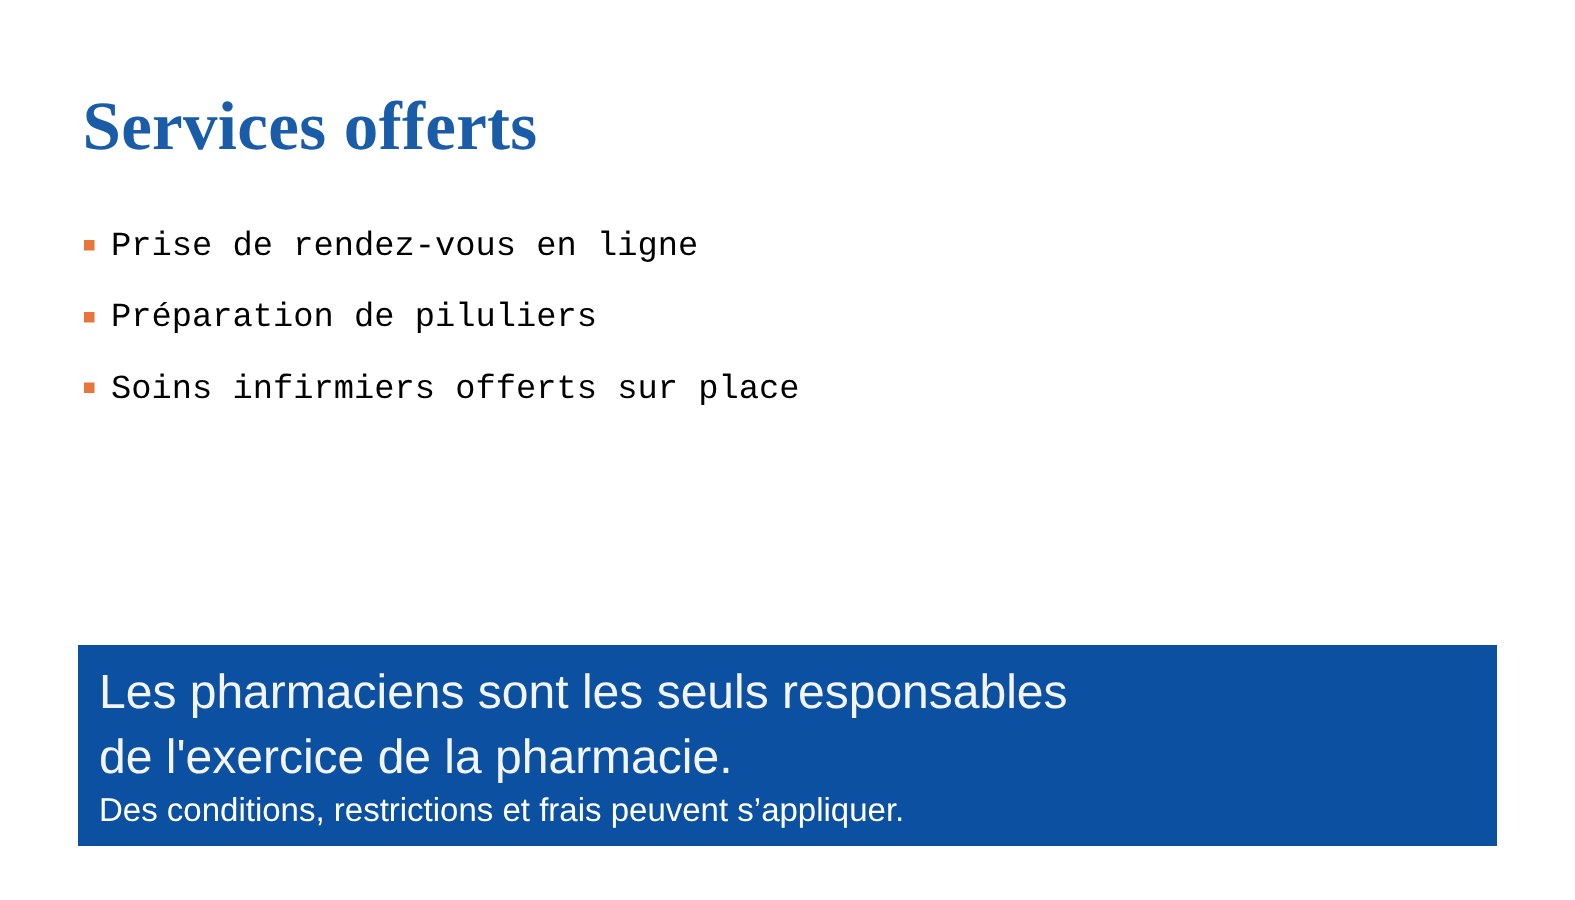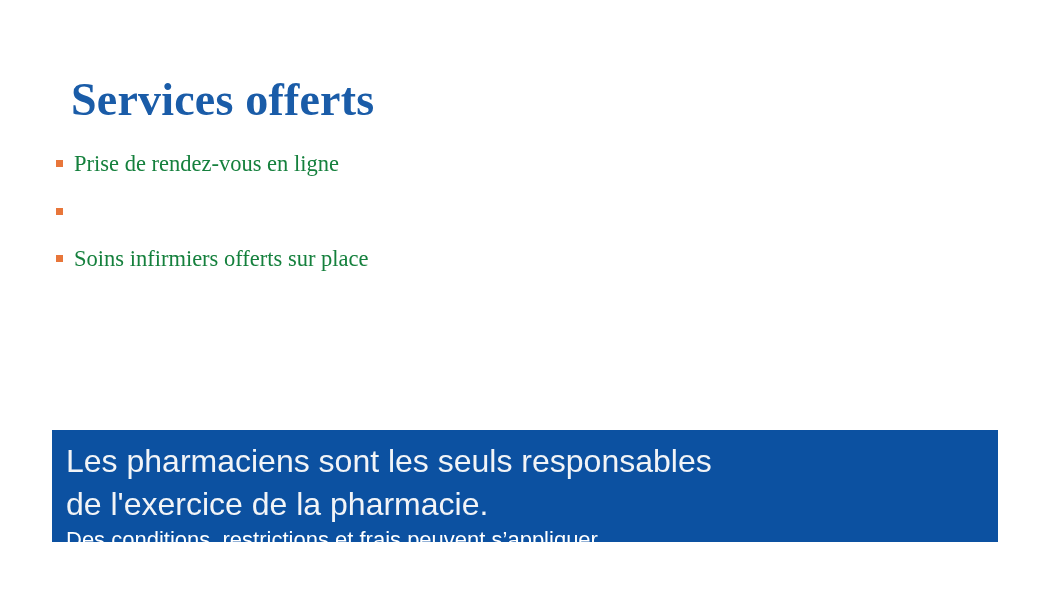--- a/index.html
+++ b/index.html
@@ -20,21 +20,21 @@
     width: 1050px;
     height: 600px;
     background: #ffffff;
   }
 
   
   .slide-title {
     position: absolute;
     left: 55px;
     top: 57px;
-    margin: 16px;
+    margin: 0;
     font-family: "Liberation Serif", "DejaVu Serif", serif;
     font-weight: bold;
     font-size: 46px;
     line-height: 54px;
     letter-spacing: 0.2px;
     color: #1A5CA8;
     white-space: nowrap;
   }
 
   
@@ -56,34 +56,34 @@
   }
   .bullet-marker {
     position: absolute;
     left: 1px;
     top: 20px;
     width: 7px;
     height: 7px;
     background: #E8763A;
   }
   .bullet-text {
-    font-family: Liberation Serif, serif;
+    font-family: Liberation Mono, monospace;
     font-size: 22.5px;
     line-height: 26px;
-    color: #15803d;
+    color: #000000;
     white-space: nowrap;
   }
 
   
   .callout-box {
     position: absolute;
     left: 52px;
     top: 430px;
     width: 946px;
-    height: 112px;
+    height: 134px;
     background: #0C51A1;
     box-sizing: border-box;
     padding: 10px 0 0 14px;
   }
   .callout-heading {
     margin: 0;
     font-family: "Liberation Sans", sans-serif;
     font-weight: normal;
     font-size: 32px;
     line-height: 43px;
@@ -110,20 +110,21 @@
   <ul class="bullet-list">
 
     <li class="bullet-item">
       <span class="bullet-marker"></span>
       <span class="bullet-text">Prise de rendez-vous en ligne</span>
     </li>
 
 
     <li class="bullet-item">
       <span class="bullet-marker"></span>
+      <span class="bullet-text">Préparation de piluliers</span>
     </li>
 
     <li class="bullet-item">
       <span class="bullet-marker"></span>
       <span class="bullet-text">Soins infirmiers offerts sur place</span>
     </li>
 
 
   </ul>
 

